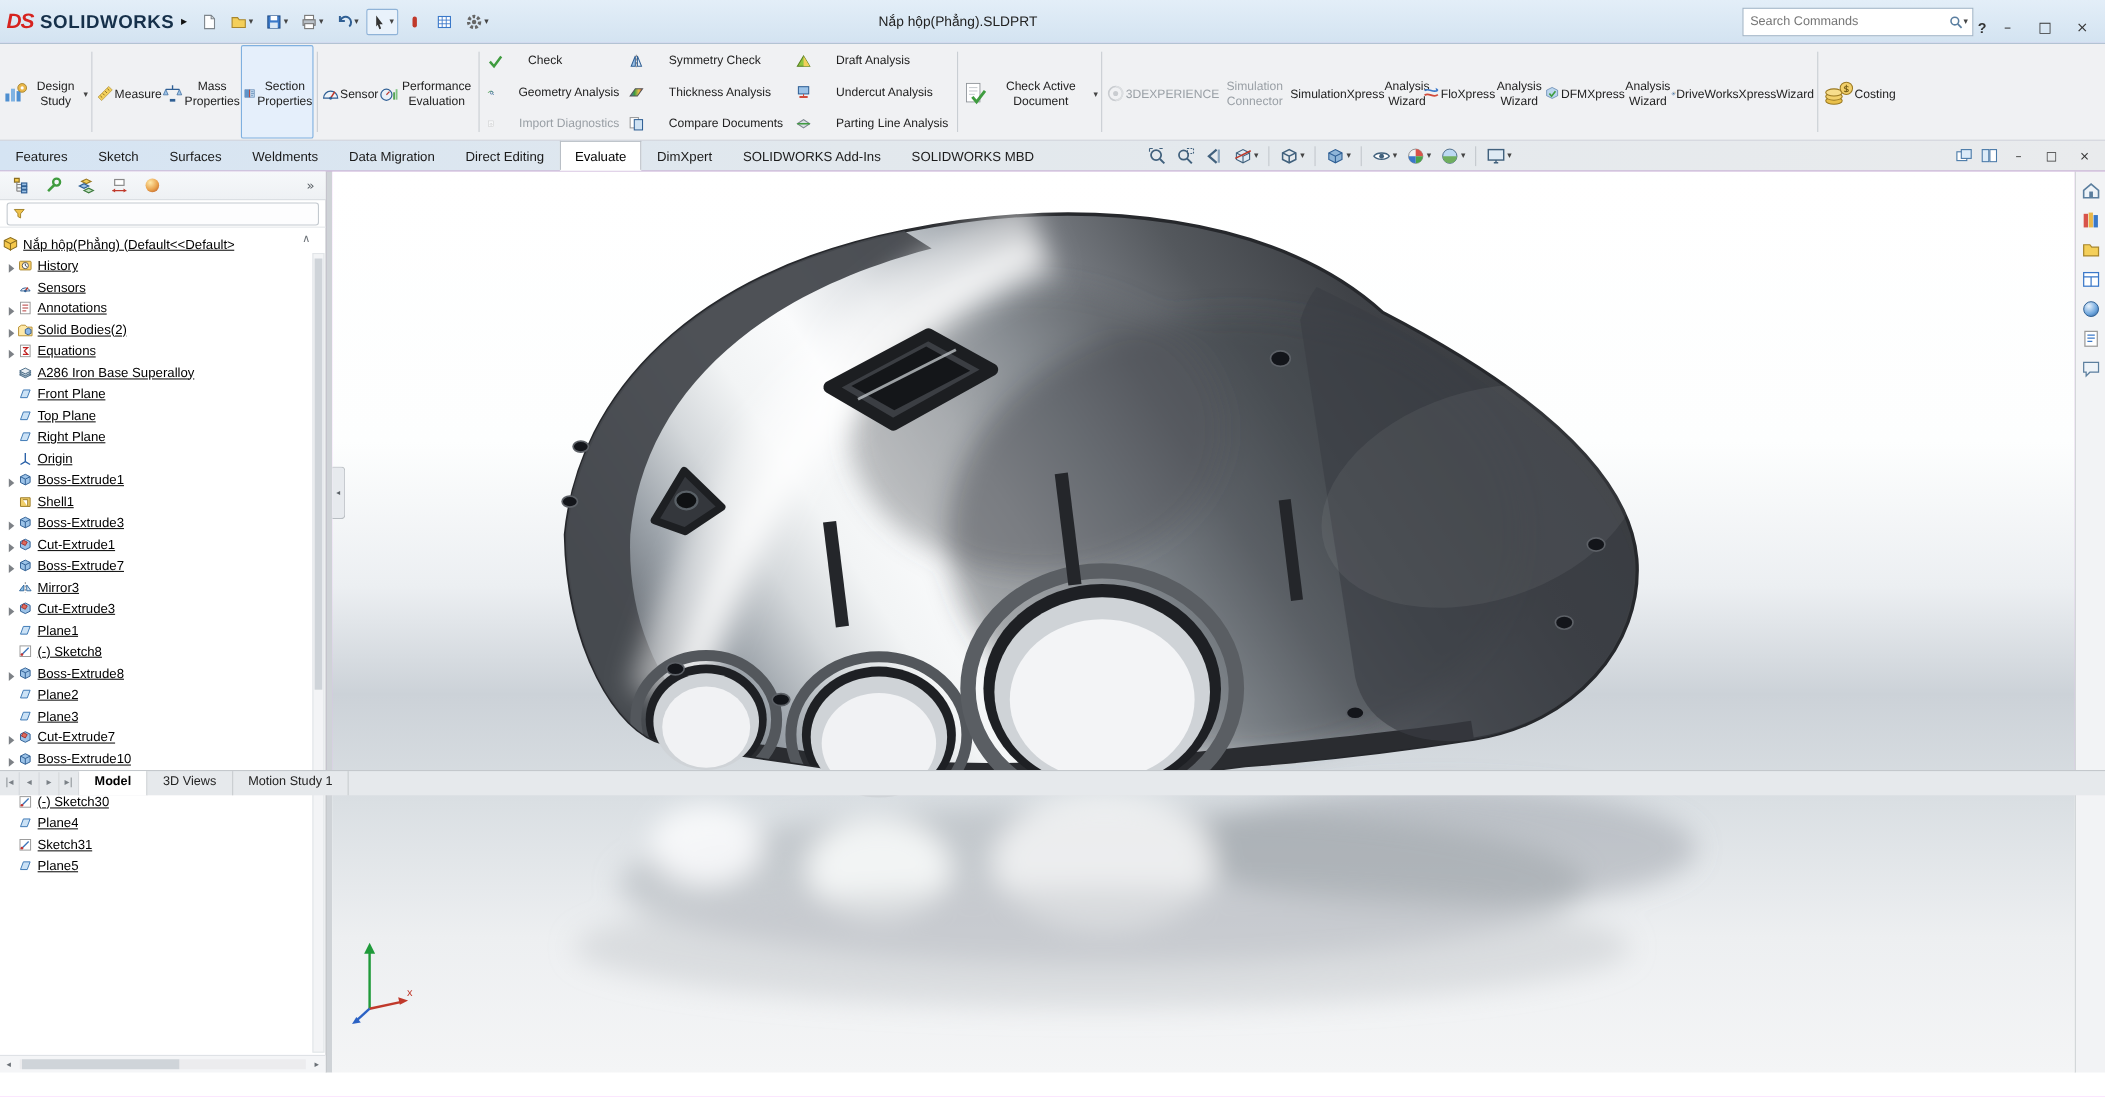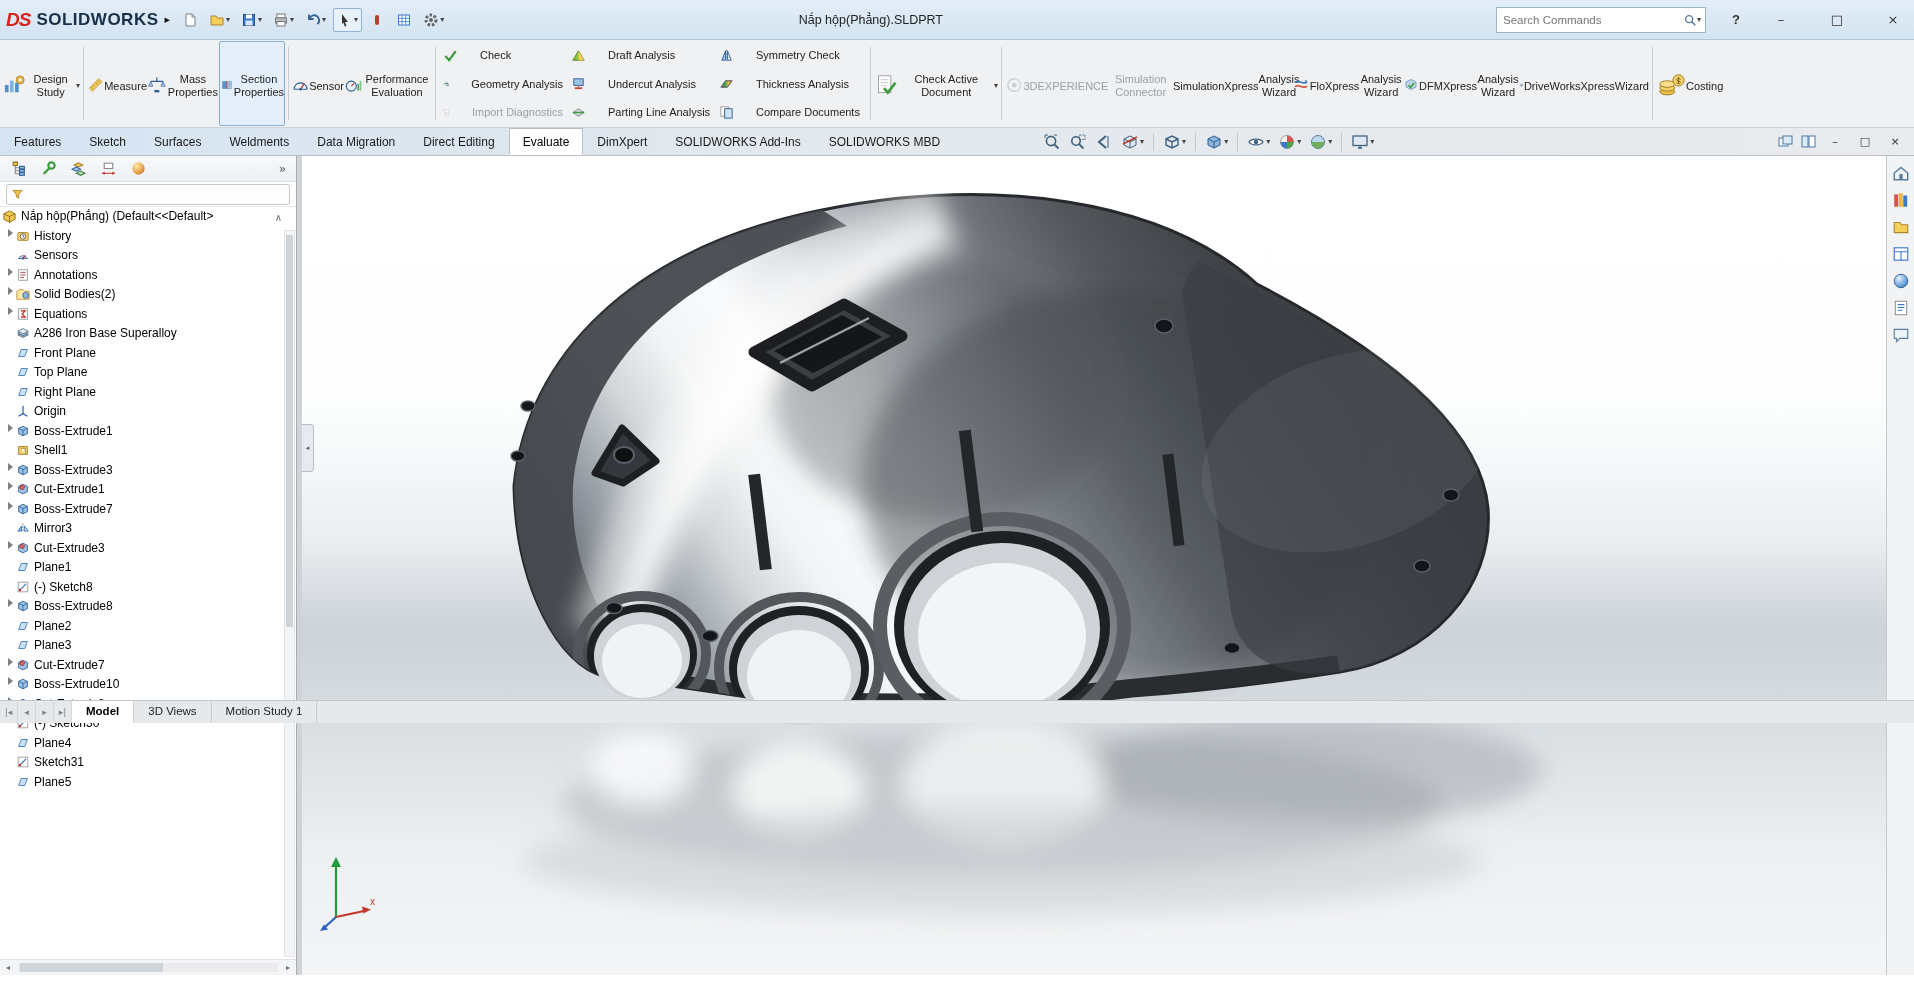--- a/index.html
+++ b/index.html
@@ -15,21 +15,21 @@
     display:flex;align-items:center;padding:0 6px;box-sizing:border-box;}
   .logo{display:flex;align-items:center;gap:6px;margin-right:4px;}
   .logo-ds{color:#d6231f;font-weight:bold;font-style:italic;font-size:19px;letter-spacing:-1px;}
   .logo-sw{color:#16304a;font-weight:bold;font-size:17px;letter-spacing:.5px;}
   .logo-arrow{font-size:11px;color:#111;margin:0 8px 0 2px;cursor:pointer;}
   .qat{display:flex;align-items:center;gap:3px;}
   .qbtn{display:flex;align-items:center;gap:1px;padding:3px 3px;border-radius:2px;border:1px solid transparent;}
   .qbtn.pressed{border:1px solid #8fb3d8;background:#e9f2fb;}
   .caret{font-size:8px;color:#444;line-height:8px;}
   .tb-title{position:absolute;left:45.5%;transform:translateX(-50%);font-size:12.5px;color:#222;}
-  .tb-right{margin-left:auto;display:flex;align-items:center;gap:26px;}
+  .tb-right{margin-left:auto;display:flex;align-items:flex-end;gap:4px;}
   .searchbox{display:flex;align-items:center;background:#fff;border:1px solid #9fb3c6;height:24px;width:200px;padding:0 4px;}
   .searchbox input{border:none;outline:none;flex:1;font-size:11.5px;color:#555;font-family:inherit;background:transparent;}
   .wbtn{width:30px;text-align:center;font-size:13px;color:#333;cursor:pointer;}
   .helpbtn{font-size:13px;color:#333;font-weight:bold;}
 
   
   .ribbon{position:absolute;left:0;top:40px;width:100%;height:88px;background:#f0f1f3;
     border-bottom:1px solid #cdd2d7;display:flex;align-items:stretch;padding:1px 2px;box-sizing:border-box;}
   .rsep{width:1px;background:#c9ced3;margin:6px 3px;}
   .rbig{display:flex;flex-direction:row;align-items:center;justify-content:flex-start;
@@ -61,21 +61,21 @@
   
   .left-panel{width:297px;background:#fff;border-right:1px solid #a9adb2;display:flex;flex-direction:column;box-sizing:border-box;position:relative;}
   .panel-tabs{height:26px;background:linear-gradient(#f6f8fa,#eef1f4);border-bottom:1px solid #d8dce0;
     display:flex;align-items:center;gap:13px;padding:0 10px;box-sizing:border-box;}
   .panel-tabs .spacer{flex:1}
   .ptab{cursor:pointer}
   .pchev{color:#5a6066;font-size:12px;cursor:pointer;}
   .filter-row{height:25px;display:flex;align-items:center;padding:2px 6px;box-sizing:border-box;border-bottom:1px solid #e6e9ec;}
   .filter-box{flex:1;height:19px;border:1px solid #c3c9cf;border-radius:3px;display:flex;align-items:center;padding:0 4px;gap:4px;background:#fdfdfe;}
   .tree{flex:1;position:relative;overflow:hidden;padding-top:2px;}
-  .trow{display:flex;align-items:flex-start;height:19.5px;padding-left:4px;white-space:nowrap;cursor:default;}
+  .trow{display:flex;align-items:flex-end;height:19.5px;padding-left:4px;white-space:nowrap;cursor:default;text-decoration:underline;}
   .ex{width:12px;display:inline-flex;justify-content:center;flex:none;}
   .ex.has::before{content:"";display:block;border-left:5px solid #7d8186;border-top:4px solid transparent;border-bottom:4px solid transparent;}
   .ti{flex:none;margin-right:4px;}
   .tl{font-size:12px;color:#000;overflow:hidden;}
   .root-row{padding-left:2px;}
   .root-row .tl{font-size:12px;}
   .collapse-all{position:absolute;right:14px;top:56px;color:#6a7076;font-size:10px;cursor:pointer;}
   .vscroll{position:absolute;right:1px;top:74px;bottom:18px;width:11px;background:#f3f4f6;border:1px solid #e2e5e8;box-sizing:border-box;}
   .vthumb{position:absolute;left:1px;right:1px;top:4px;height:54%;background:#cfd4d9;cursor:pointer;}
   .hscroll{height:15px;border-top:1px solid #dfe2e6;display:flex;align-items:center;background:#f4f5f7;}
@@ -581,58 +581,58 @@
           </svg>
           <span>Geometry Analysis</span>
         </div>
       <div class="rsmall dis">
           <svg width="15" height="15">
             <use href="#s-import"></use>
           </svg>
           <span>Import Diagnostics</span>
         </div>
     </div>
+    <div class="rcol" style="width:152px">
+      <div class="rsmall">
+          <svg width="15" height="15">
+            <use href="#s-symmetry"></use>
+          </svg>
+          <span>Symmetry Check</span>
+        </div>
+      <div class="rsmall">
+          <svg width="15" height="15">
+            <use href="#s-thickness"></use>
+          </svg>
+          <span>Thickness Analysis</span>
+        </div>
+      <div class="rsmall">
+          <svg width="15" height="15">
+            <use href="#s-compare"></use>
+          </svg>
+          <span>Compare Documents</span>
+        </div>
+    </div>
     <div class="rcol" style="width:148px">
       <div class="rsmall">
           <svg width="15" height="15">
             <use href="#s-draft"></use>
           </svg>
           <span>Draft Analysis</span>
         </div>
       <div class="rsmall">
           <svg width="15" height="15">
             <use href="#s-undercut"></use>
           </svg>
           <span>Undercut Analysis</span>
         </div>
       <div class="rsmall">
           <svg width="15" height="15">
             <use href="#s-parting"></use>
           </svg>
           <span>Parting Line Analysis</span>
-        </div>
-    </div>
-    <div class="rcol" style="width:152px">
-      <div class="rsmall">
-          <svg width="15" height="15">
-            <use href="#s-symmetry"></use>
-          </svg>
-          <span>Symmetry Check</span>
-        </div>
-      <div class="rsmall">
-          <svg width="15" height="15">
-            <use href="#s-thickness"></use>
-          </svg>
-          <span>Thickness Analysis</span>
-        </div>
-      <div class="rsmall">
-          <svg width="15" height="15">
-            <use href="#s-compare"></use>
-          </svg>
-          <span>Compare Documents</span>
         </div>
     </div>
     <div class="rsep"></div>
 
     <div class="rbig" style="width:124px">
       <svg class="ric" width="30" height="30">
           <use href="#r-checkdoc"></use>
         </svg>
       <span>Check Active Document</span>
       <span class="caret glyph">▾</span>

